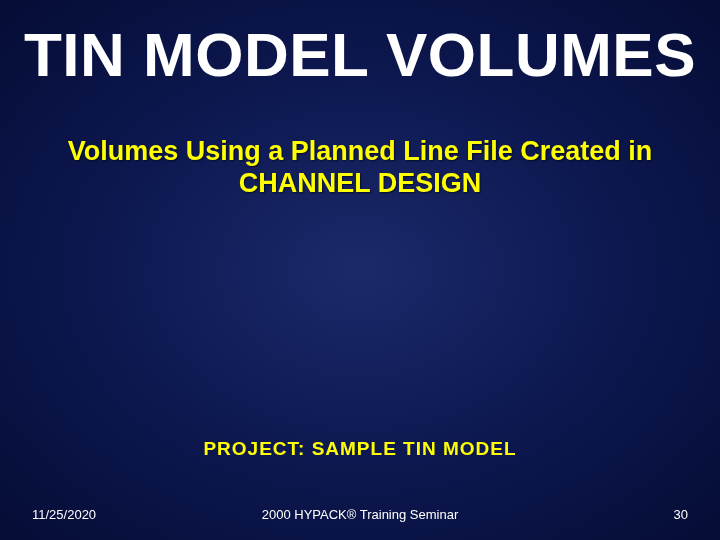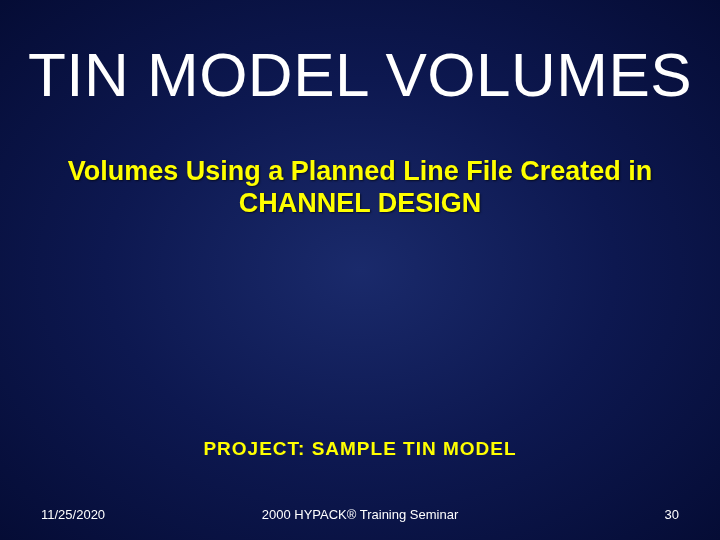--- a/index.html
+++ b/index.html
@@ -19,25 +19,25 @@
   .slide {
     width: 100%;
     height: 100%;
     display: flex;
     flex-direction: column;
     align-items: center;
     position: relative;
   }
   .title {
     font-size: 62px;
-    font-weight: normal;
+    font-weight: bold;
     color: #ffffff;
     text-align: left;
     line-height: 1.05;
-    margin-top: 42px;
+    margin-top: 22px;
     letter-spacing: 0.5px;
   }
   .subtitle {
     font-size: 27px;
     font-weight: bold;
     color: #ffff00;
     text-align: center;
     line-height: 1.2;
     margin-top: 48px;
     padding: 0 19px;
@@ -54,21 +54,21 @@
     letter-spacing: 1px;
     margin-top: 48px;
   }
   .footer {
     position: absolute;
     bottom: 18px;
     width: 100%;
     display: flex;
     justify-content: space-between;
     align-items: center;
-    padding: 0 41px;
+    padding: 0 32px;
     font-size: 13px;
     color: #ffffff;
   }
   .footer-date {
     flex: 0 0 auto;
     text-align: left;
   }
   .footer-center {
     position: absolute;
     left: 50%;

